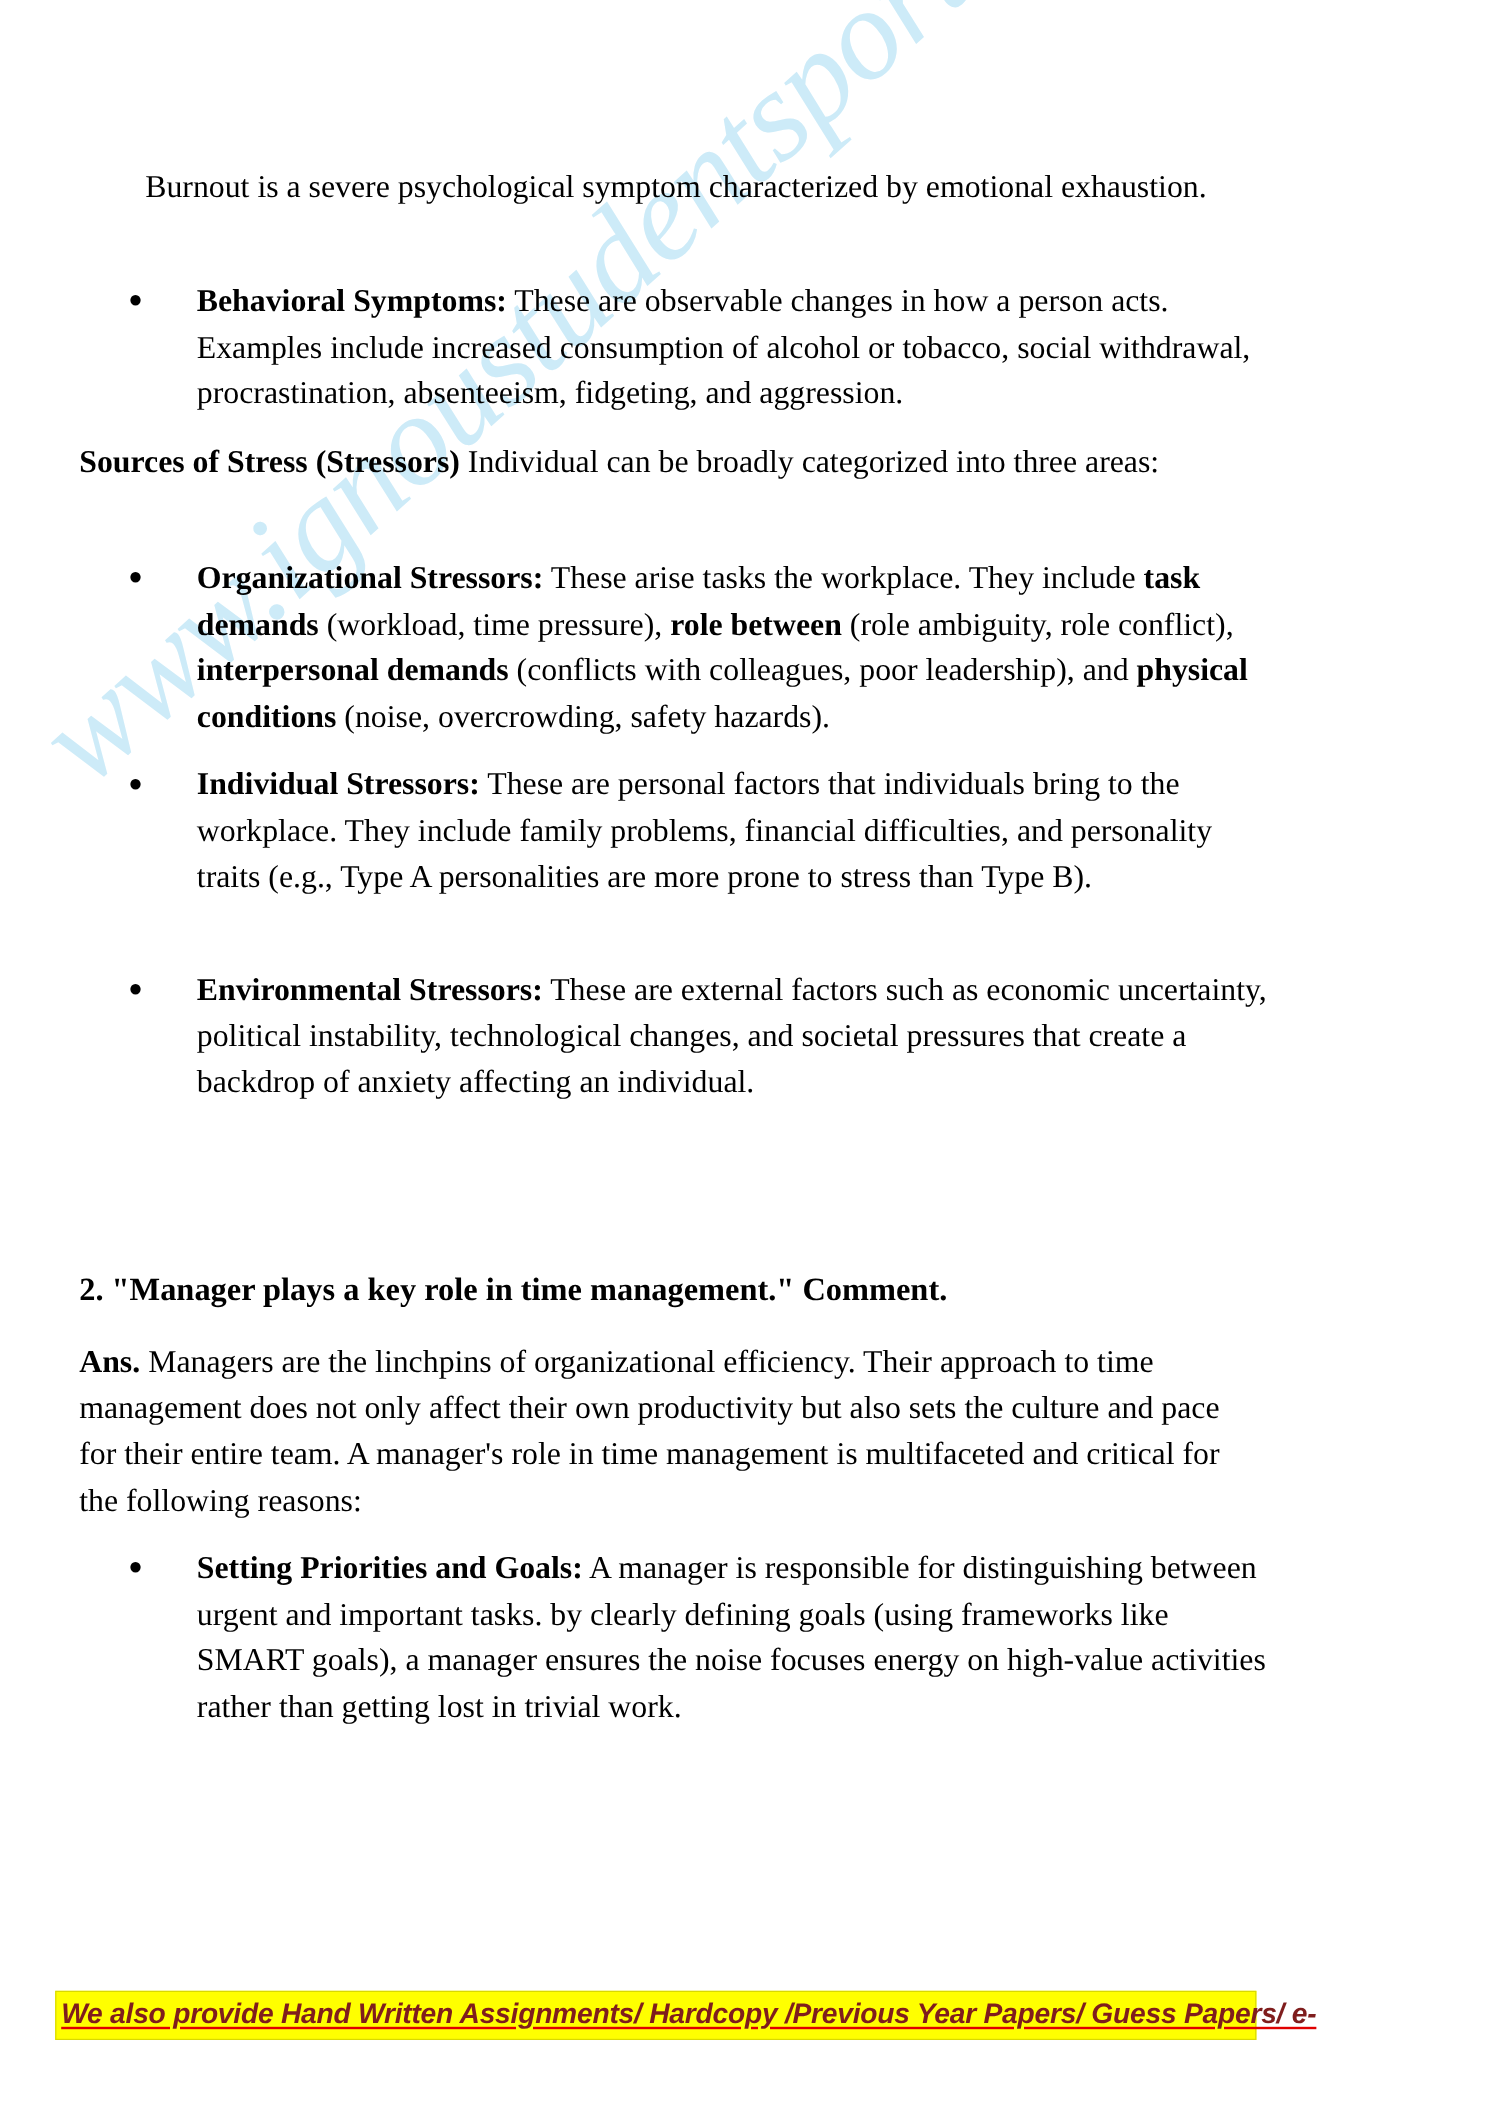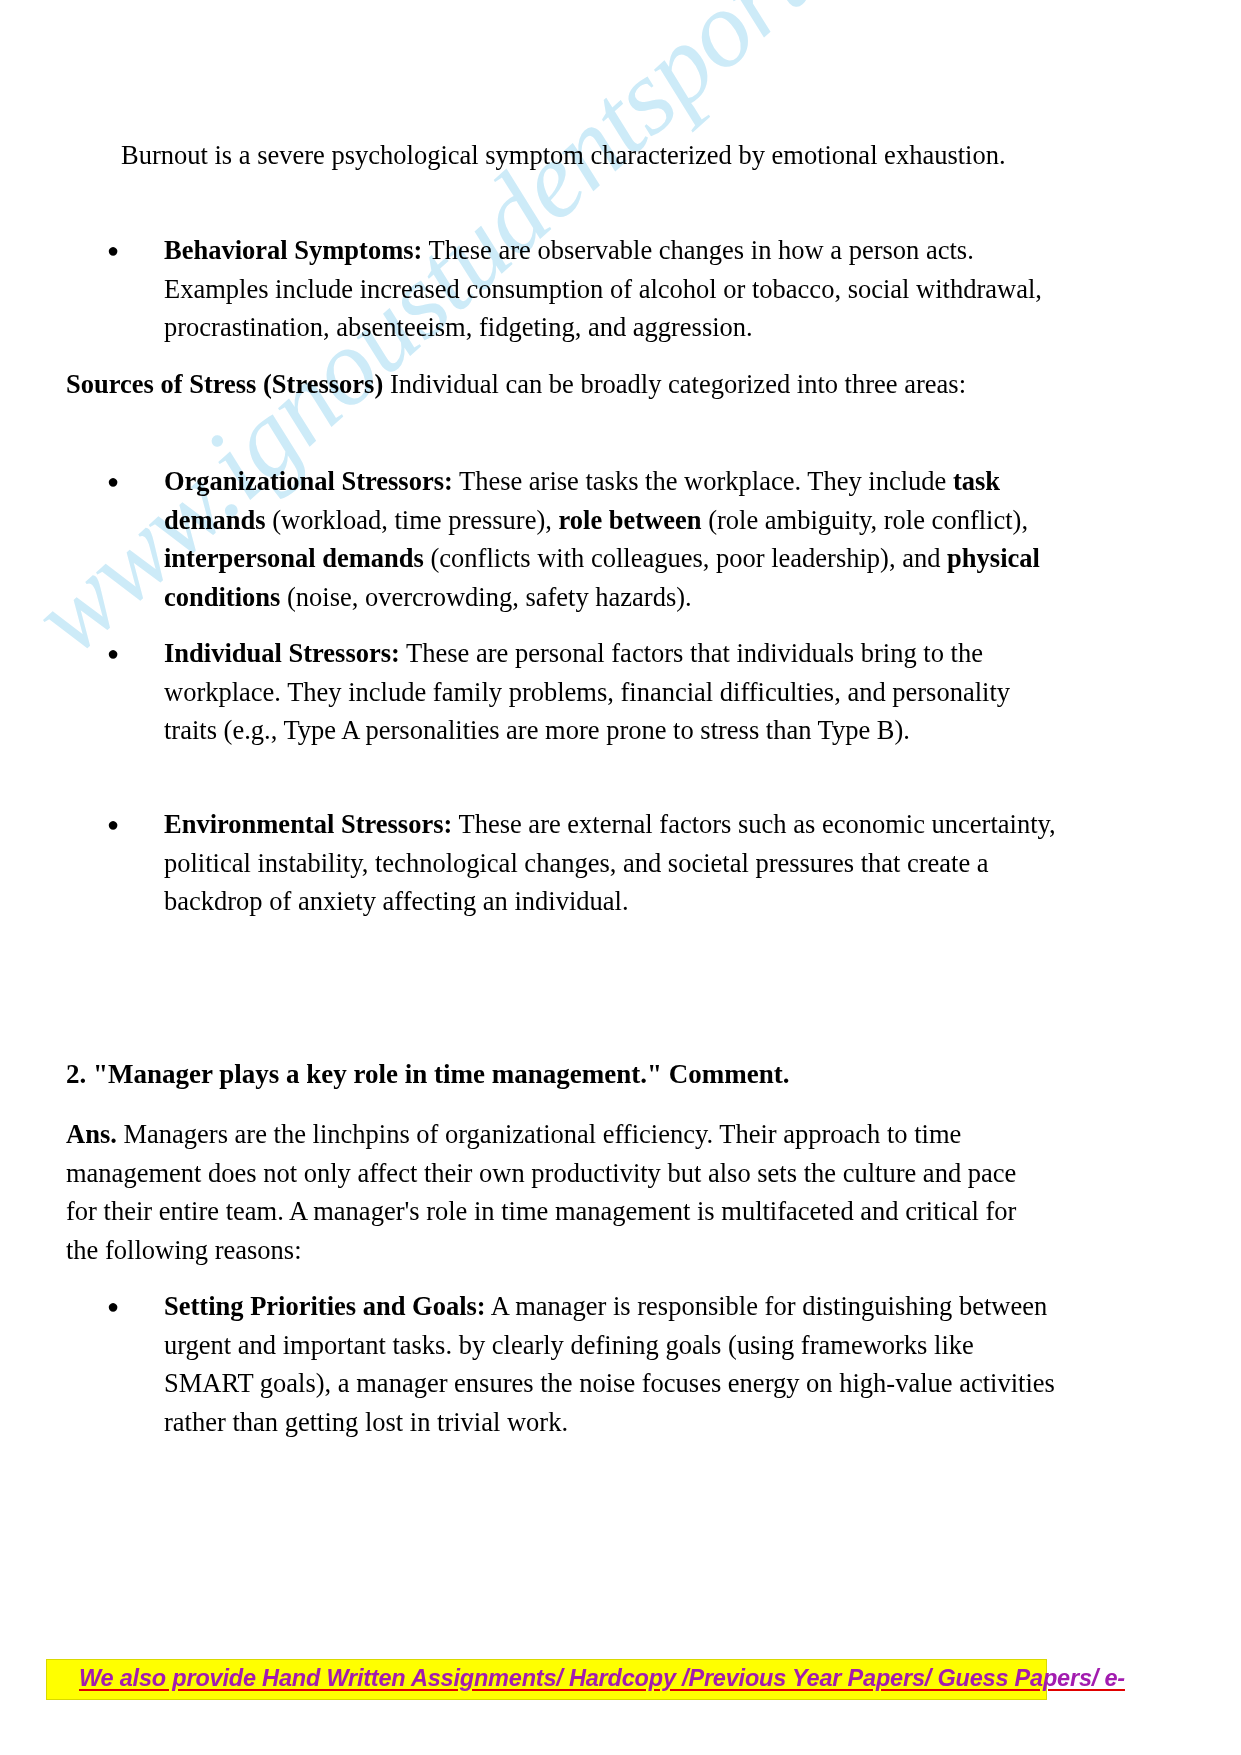--- a/index.html
+++ b/index.html
@@ -108,25 +108,24 @@
     text-align: center;
     font-family: "Liberation Sans", "DejaVu Sans", sans-serif;
     font-size: 23.5px;
     font-style: italic;
     font-weight: 700;
     line-height: 33px;
     letter-spacing: -0.2px;
   }
   .footer-line { white-space: nowrap; }
   .footer-red {
-    color: #a21caf;
+    color: #7f1d1d;
     text-decoration: underline;
     text-decoration-color: #e00000;
     text-underline-offset: 3px;
-    margin-left: 28px;
   }
   .footer-url {
     color: #1f5fbf;
     text-decoration: underline;
     text-decoration-color: #1f5fbf;
     text-underline-offset: 3px;
     font-weight: 700;
   }
 </style>
 </head>

